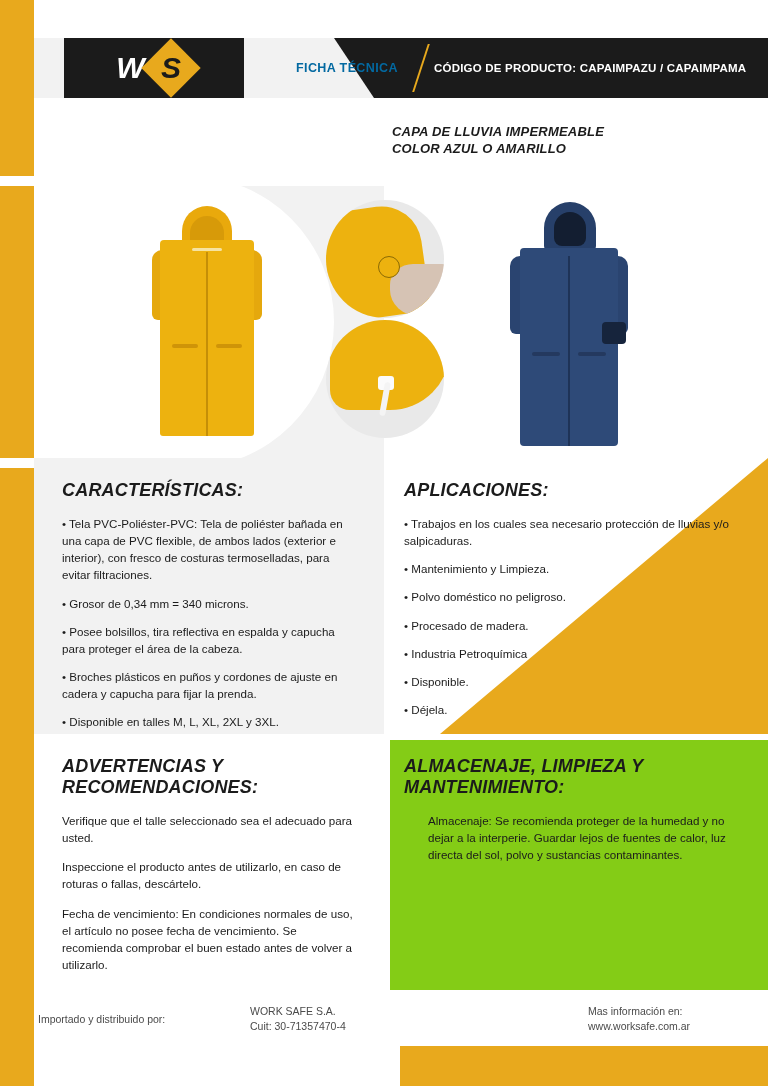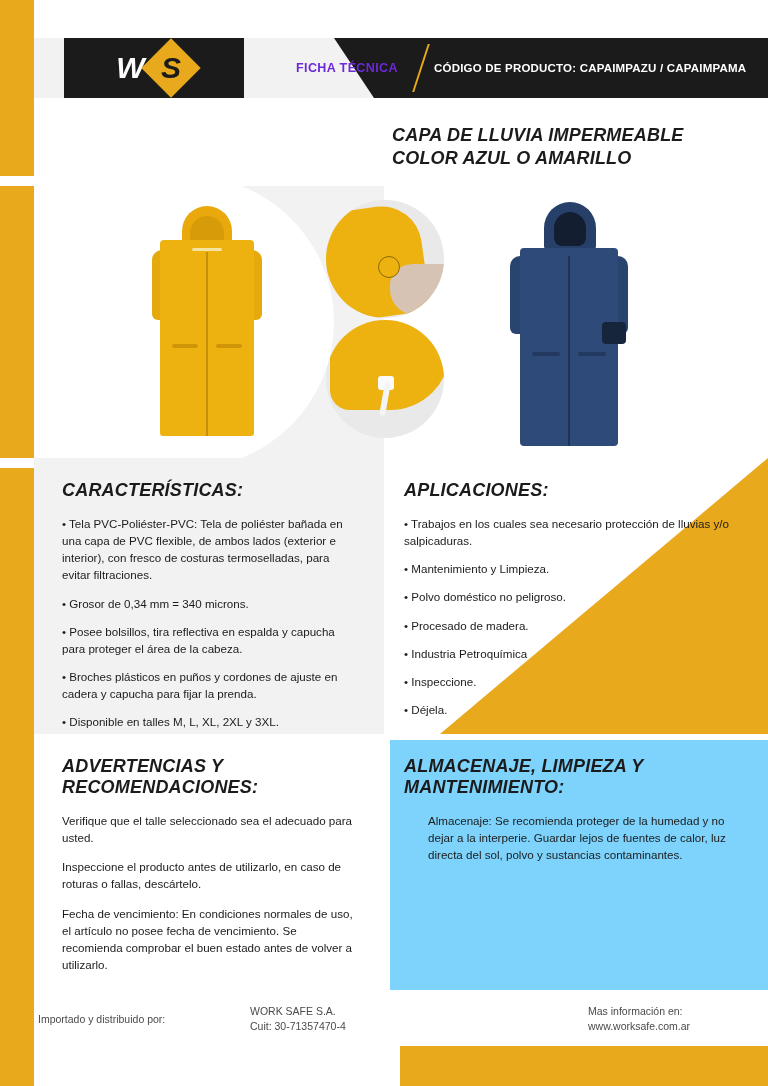--- a/index.html
+++ b/index.html
@@ -71,21 +71,21 @@
     font-size: 30px;
     font-weight: bold;
     font-style: italic;
   }
   .ficha-tecnica {
     position: absolute;
     left: 262px; top: 0;
     height: 60px;
     display: flex;
     align-items: center;
-    color: #6d28d9;
+    color: #0369a1;
     font-size: 12.5px;
     font-weight: bold;
     letter-spacing: 0.4px;
   }
   .header-divider {
     position: absolute;
     left: 386px; top: 6px;
     width: 2px; height: 48px;
     background: #e8a91d;
     transform: skewX(-18deg);
@@ -101,21 +101,21 @@
     font-weight: bold;
     letter-spacing: 0.2px;
   }
 
   
   .title {
     position: absolute;
     left: 392px; top: 124px;
     width: 350px;
     color: #1b1b1b;
-    font-size: 18px;
+    font-size: 13px;
     font-weight: bold;
     font-style: italic;
     line-height: 1.28;
     letter-spacing: 0.2px;
   }
   .band-grey-left {
     position: absolute;
     left: 0; top: 186px;
     width: 34px; height: 272px;
     background: #e8a91d;
@@ -351,21 +351,21 @@
   .col-left-b {
     position: absolute;
     left: 34px; top: 740px;
     width: 350px; height: 250px;
     background: #ffffff;
   }
   .col-right-b {
     position: absolute;
     left: 390px; top: 740px;
     width: 378px; height: 250px;
-    background: #7dd3fc;
+    background: #84cc16;
   }
 
   .sec-head {
     font-size: 18px;
     font-weight: bold;
     font-style: italic;
     color: #1b1b1b;
     letter-spacing: 0.2px;
   }
   .body-text {
@@ -488,21 +488,21 @@
 
 <div class="col-right">
   <div class="pad" style="padding-left:14px;">
     <div class="sec-head">APLICACIONES:</div>
     <div class="body-text bullet-list" style="margin-top:14px;">
       <p>• Trabajos en los cuales sea necesario protección de lluvias y/o salpicaduras.</p>
       <p>• Mantenimiento y Limpieza.</p>
       <p>• Polvo doméstico no peligroso.</p>
       <p>• Procesado de madera.</p>
       <p>• Industria Petroquímica</p>
-      <p>• Inspeccione.</p>
+      <p>• Disponible.</p>
       <p>• Déjela.</p>
     </div>
   </div>
 </div>
 
 <div class="col-left-b">
   <div class="pad" style="padding-top:16px;">
     <div class="sec-head">ADVERTENCIAS Y RECOMENDACIONES:</div>
     <div class="body-text para-list" style="margin-top:14px;">
       <p>Verifique que el talle seleccionado sea el adecuado para usted.</p>

